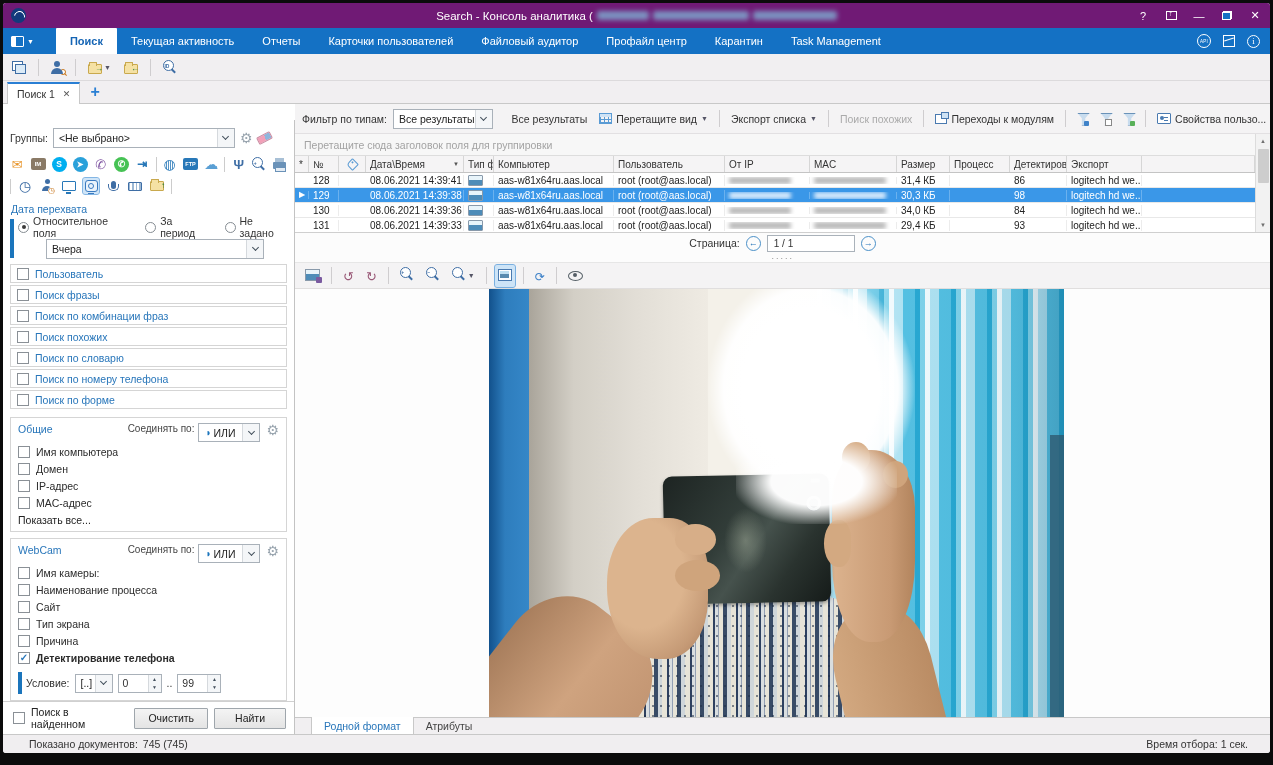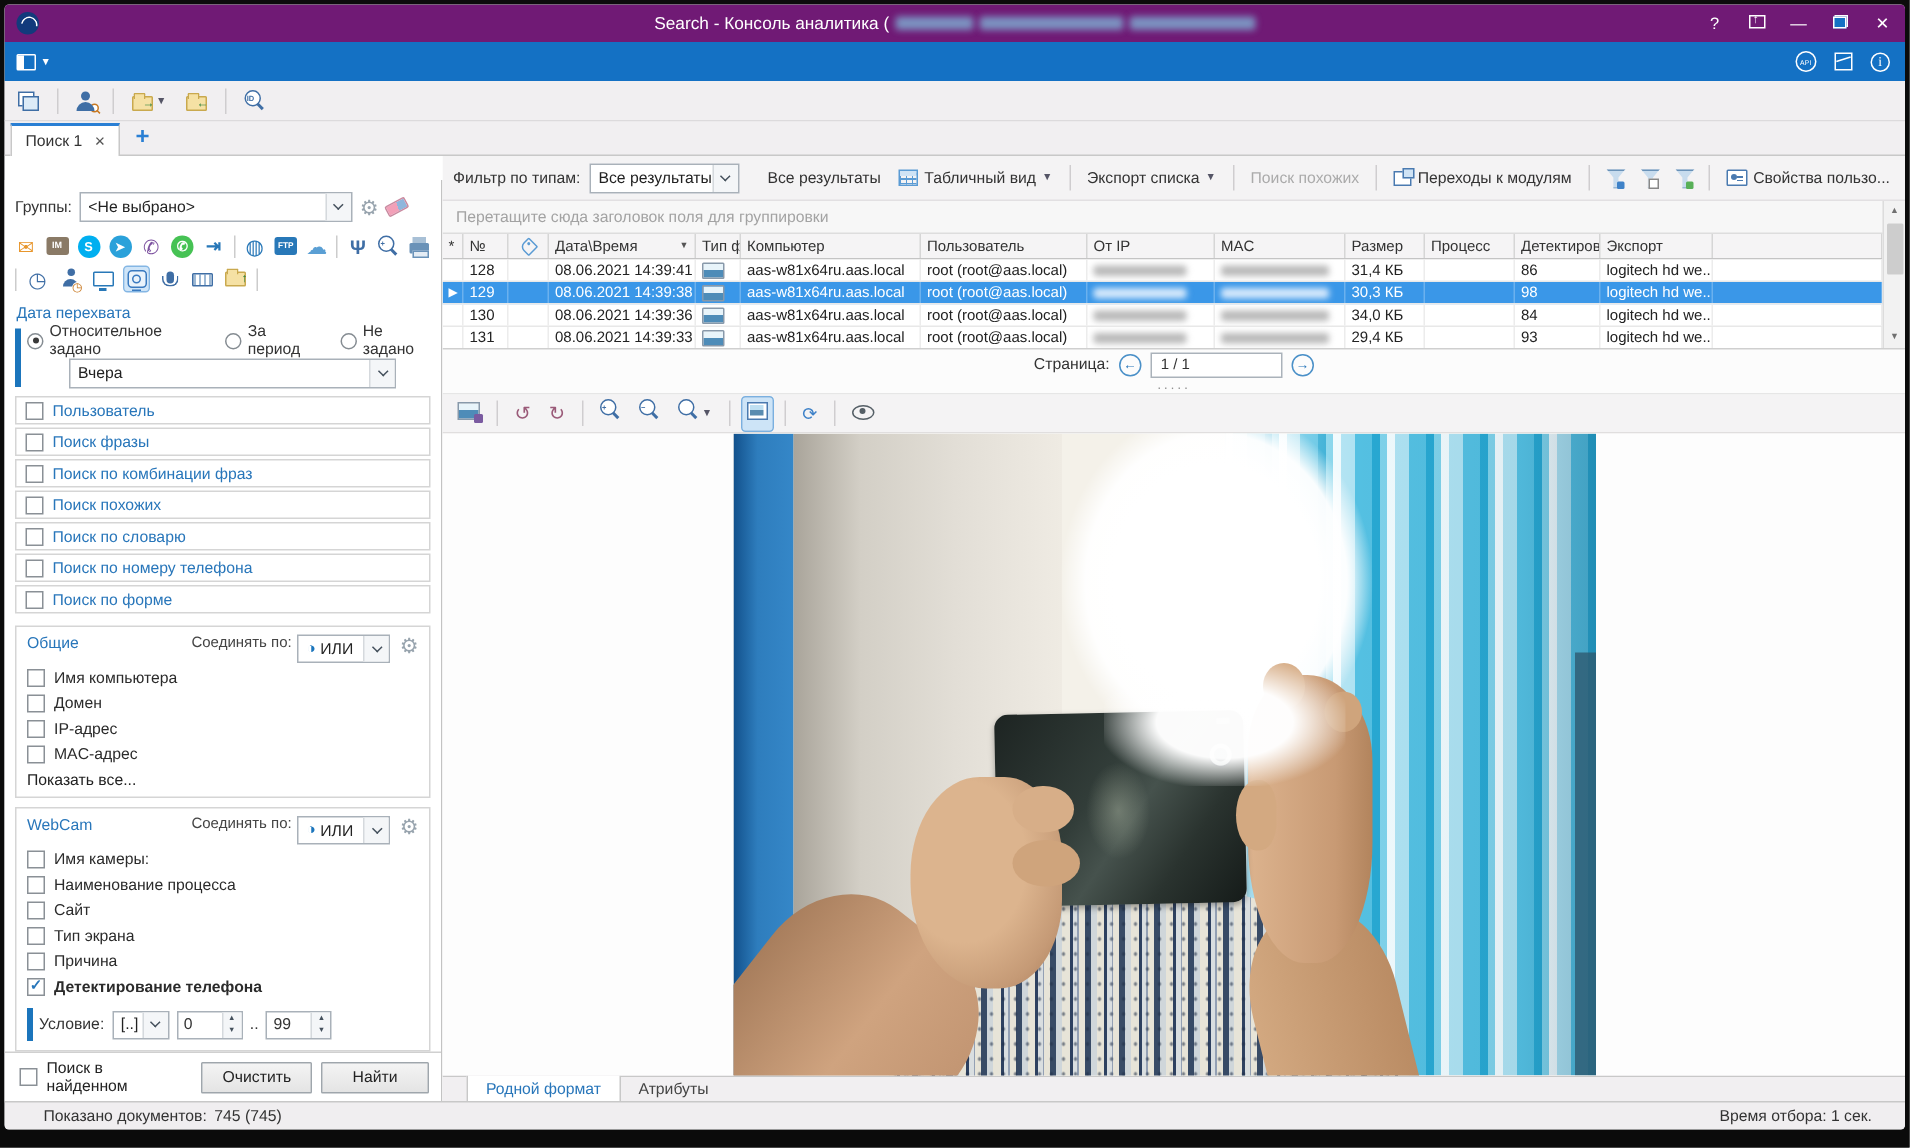--- a/index.html
+++ b/index.html
@@ -152,21 +152,21 @@
 
   
   .groupbar { height:22px; background:#f7f7f7; border-bottom:1px solid #dddddd; display:flex; align-items:center; padding-left:9px; font-size:10.5px; color:#a3a3a3; }
 
   
   .grid { position:relative; height:77px; border-bottom:1px solid #cfcfcf; }
   .grid-inner { position:absolute; inset:0 15px 0 0; overflow:hidden; }
   .g-head { display:flex; height:17px; background:#f5f4f5; border-bottom:1px solid #c4c4c4; }
   .g-hcell { border-right:1px solid #d6d6d6; font-size:10px; color:#333; display:flex; align-items:center; padding:0 4px; position:relative; white-space:nowrap; overflow:hidden; flex:none; }
   .g-hcell .sort { margin-left:auto; font-size:6px; color:#555; }
-  .g-row { display:flex; height:15px; border-bottom:1px solid #e8e8e8; background:#fff; }
+  .g-row { display:flex; height:15px; border-bottom:1px solid #e8e8e8; background:#fff;align-items:center; }
   .g-row.sel { background:#3a97e8; color:#fff; }
   .g-cell { border-right:1px solid #ececec; font-size:10px; color:#222; display:flex; align-items:center; padding:0 4px; white-space:nowrap; overflow:hidden; flex:none; }
   .g-row.sel .g-cell { color:#fff; border-right-color:rgba(255,255,255,.25); }
   .tag-ico { width:9px; height:9px; border:1.4px solid #5a9bd4; border-radius:1px 1px 1px 4px; transform:rotate(45deg); position:relative; display:inline-block; margin:0 auto; }
   .tag-ico::before { content:""; position:absolute; top:1px; left:1px; width:2px; height:2px; border-radius:50%; background:#5a9bd4; }
   .pic-ico { width:15px; height:11px; border:1px solid #8899aa; border-radius:1px; background:linear-gradient(180deg,#e8f4fa 0 45%, #4e8cb8 45% 100%); display:inline-block; }
   .mask-chip { display:inline-block; height:7px; border-radius:2px; background:#b9b9b9; filter:blur(2px); }
   .g-row.sel .mask-chip { background:#d8eafc; }
   .row-marker { font-size:8px; color:#fff; line-height:8px; }
   .vscroll { position:absolute; top:-22px; bottom:0; right:0; width:15px; background:#f2f2f2; border-left:1px solid #dcdcdc; display:flex; flex-direction:column; align-items:center; }
@@ -251,20 +251,30 @@
       <span class="win-btn"><span class="restore-ico"></span></span>
       <span class="win-btn">✕</span>
     </div>
   </div>
 
   <div class="menubar">
     <span class="menu-burger">
       <span class="burger-ico"></span>
       <span style="font-size:7px">▼</span>
     </span>
+    <div class="menu-tabs" id="menu-tabs">
+        <span class="menu-tab active">Поиск</span>
+        <span class="menu-tab">Текущая активность</span>
+        <span class="menu-tab">Отчеты</span>
+        <span class="menu-tab">Карточки пользователей</span>
+        <span class="menu-tab">Файловый аудитор</span>
+        <span class="menu-tab">Профайл центр</span>
+        <span class="menu-tab">Карантин</span>
+        <span class="menu-tab">Task Management</span>
+      </div>
     <div class="menu-right">
       <span class="ring-ico">API</span>
       <span class="cube-ico"></span>
       <span class="info-ico">i</span>
     </div>
   </div>
 
   <div class="toolbar">
     <span class="tb-btn">
         <span class="casc-ico"></span>
@@ -391,21 +401,21 @@
             </span>
             <span class="c-sep"></span>
           </div>
       </div>
 
       <div class="section-title">Дата перехвата</div>
       <div class="date-block">
         <span class="accent"></span>
         <div class="radio-row">
           <span class="radio sel"></span>
-          <span>Относительное задано</span>
+          <span>Относительное поля</span>
           <span class="rgap"></span>
           <span class="radio"></span>
           <span>За период</span>
           <span class="rgap"></span>
           <span class="radio"></span>
           <span>Не задано</span>
         </div>
         <div class="combo date-combo">
           <span>Вчера</span>
           <span class="cbox">
@@ -563,21 +573,21 @@
               <span class="chev"></span>
             </span>
         </div>
         <span class="tb-sep"></span>
         <span id="ft-buttons" style="display:flex;align-items:center;gap:6px;">
             <span class="ft-btn">
               <span>Все результаты</span>
             </span>
             <span class="ft-btn">
               <span class="tbl-ico"></span>
-              <span>Табличный вид</span>
+              <span>Перетащите вид</span>
               <span style="font-size:7px;color:#556">▼</span>
             </span>
             <span class="tb-sep"></span>
             <span class="ft-btn">
               <span>Экспорт списка</span>
               <span style="font-size:7px;color:#556">▼</span>
             </span>
             <span class="tb-sep"></span>
             <span class="ft-btn disabled">
               <span>Поиск похожих</span>

